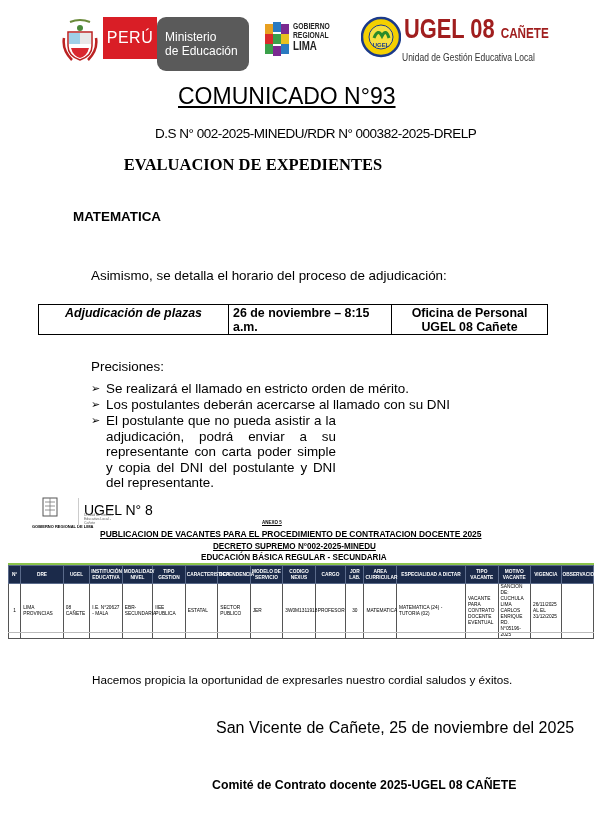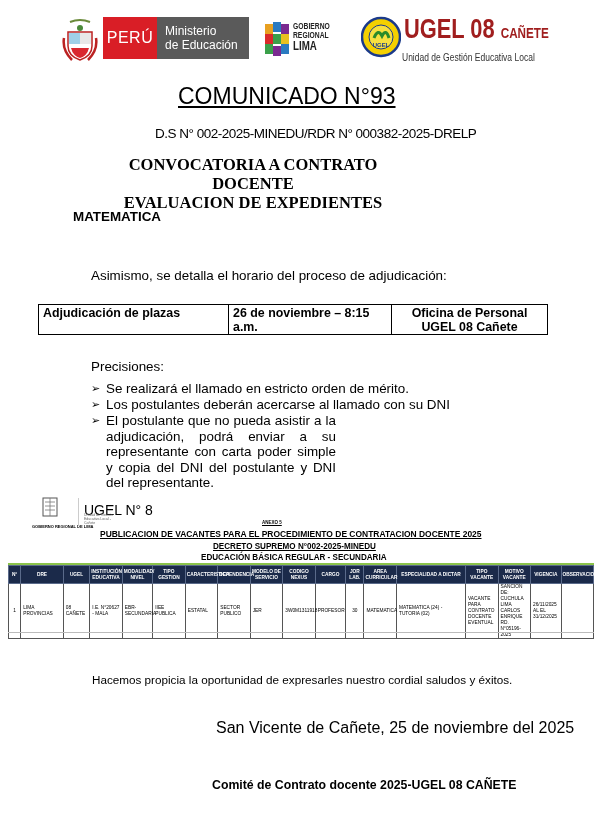--- a/index.html
+++ b/index.html
@@ -2,39 +2,39 @@
 <html><head>
 <meta charset="utf-8">
 <style>
   html, body { margin:0; padding:0; background:#fff; }
   body { width:600px; height:827px; position:relative; overflow:hidden; font-family:"Liberation Sans", sans-serif; color:#000; }
   .abs { position:absolute; }
 
   
   .shield { left:62px; top:18px; width:36px; height:46px; }
   .peru-box { left:103px; top:17px; width:54px; height:42px; background:#d91e26; color:#fff; font-size:16px; display:flex; align-items:center; justify-content:center; letter-spacing:0.5px; }
-  .min-box { left:157px; top:17px; width:92px; height:42px; background:#5a5a5a; color:#fff; font-size:12px; line-height:14px; display:flex; flex-direction:column; justify-content:center; padding-left:8px; box-sizing:border-box; }
+  .min-box { left:157px; top:17px; width:92px; height:54px; background:#5a5a5a; color:#fff; font-size:12px; line-height:14px; display:flex; flex-direction:column; justify-content:center; padding-left:8px; box-sizing:border-box;border-radius:9px; }
   .gr-logo { left:265px; top:22px; width:24px; height:34px; }
   .gr-text { left:293px; top:22px; font-family:"Liberation Sans", sans-serif; font-size:9px; line-height:9px; font-weight:bold; transform:scaleX(0.75); transform-origin:left top; letter-spacing:0; color:#222; }
   .gr-text .lima { font-size:13px; line-height:12px; }
   .ugel-circle { left:361px; top:16px; width:40px; height:42px; }
   .ugel-title { left:404px; top:14px; color:#a01e1e; font-weight:bold; font-size:28px; line-height:30px; transform:scaleX(0.78); transform-origin:left top; white-space:nowrap; }
   .ugel-title .small { font-size:15px; }
   .ugel-sub { left:402px; top:52px; font-size:10px; color:#333; transform:scaleX(0.85); transform-origin:left top; white-space:nowrap; }
 
   .comunicado { left:178px; top:83px; font-size:23px; text-decoration:underline; white-space:nowrap; }
   .ds { left:155px; top:126px; font-size:13.5px; letter-spacing:-0.5px; white-space:nowrap; }
   .conv { left:88px; top:155px; width:330px; text-align:center; font-family:"Liberation Serif", serif; font-weight:bold; font-size:16.5px; line-height:19px; }
   .intro { left:73px; top:209px; width:352px; font-size:13.4px; line-height:16px; text-align:justify; }
   .intro b { display:block; }
   .asimismo { left:91px; top:268px; font-size:13.4px; white-space:nowrap; }
 
   table.sched { position:absolute; left:38px; top:304px; width:510px; border-collapse:collapse; font-size:12.4px; font-weight:bold; }
   table.sched td { border:1px solid #000; vertical-align:top; padding:1px 4px 0; line-height:14px; height:26px; box-sizing:border-box; }
-  table.sched td.c1 { width:190px; text-align:left; }
+  table.sched td.c1 { width:190px; text-align:center;font-style:italic; }
   table.sched td.c2 { width:163px; }
   table.sched td.c3 { text-align:center; }
 
   .prec-title { left:91px; top:359px; font-size:13.4px; }
   ul.prec { position:absolute; left:91px; top:381px; margin:0; padding:0; list-style:none; font-size:13.4px; line-height:15.5px; }
   ul.prec li { position:relative; padding-left:15px; }
   ul.prec li .arrow { position:absolute; left:0; top:0; font-size:11px; }
   ul.prec li.long { width:230px; text-align:justify; margin-top:1px; }
 
   
@@ -97,21 +97,20 @@
   <circle cx="20" cy="21" r="12" fill="#f7e040" stroke="#1a3a8a" stroke-width="1"></circle>
   <path d="M13 22 q4 -10 8 -2 q4 -8 7 2" stroke="#2a8a2a" stroke-width="3" fill="none"></path>
   <text x="20" y="31" text-anchor="middle" font-size="6" font-weight="bold" fill="#1a3a8a" font-family="Liberation Sans, sans-serif">UGEL</text>
 </svg>
 <div class="abs ugel-title"><span>UGEL 08</span> <span class="small">CAÑETE</span></div>
 <div class="abs ugel-sub">Unidad de Gestión Educativa Local</div>
 
 <div class="abs comunicado">COMUNICADO N°93</div>
 <div class="abs ds">D.S N° 002-2025-MINEDU/RDR N° 000382-2025-DRELP</div>
 <div class="abs conv">
-  <div>CONVOCATORIA A CONTRATO DOCENTE</div>
   <div>EVALUACION DE EXPEDIENTES</div>
 </div>
 <div class="abs intro">
   <b>MATEMATICA</b>
 </div>
 <div class="abs asimismo">Asimismo, se detalla el horario del proceso de adjudicación:</div>
 
 <table class="sched">
   <tbody>
       <tr>

